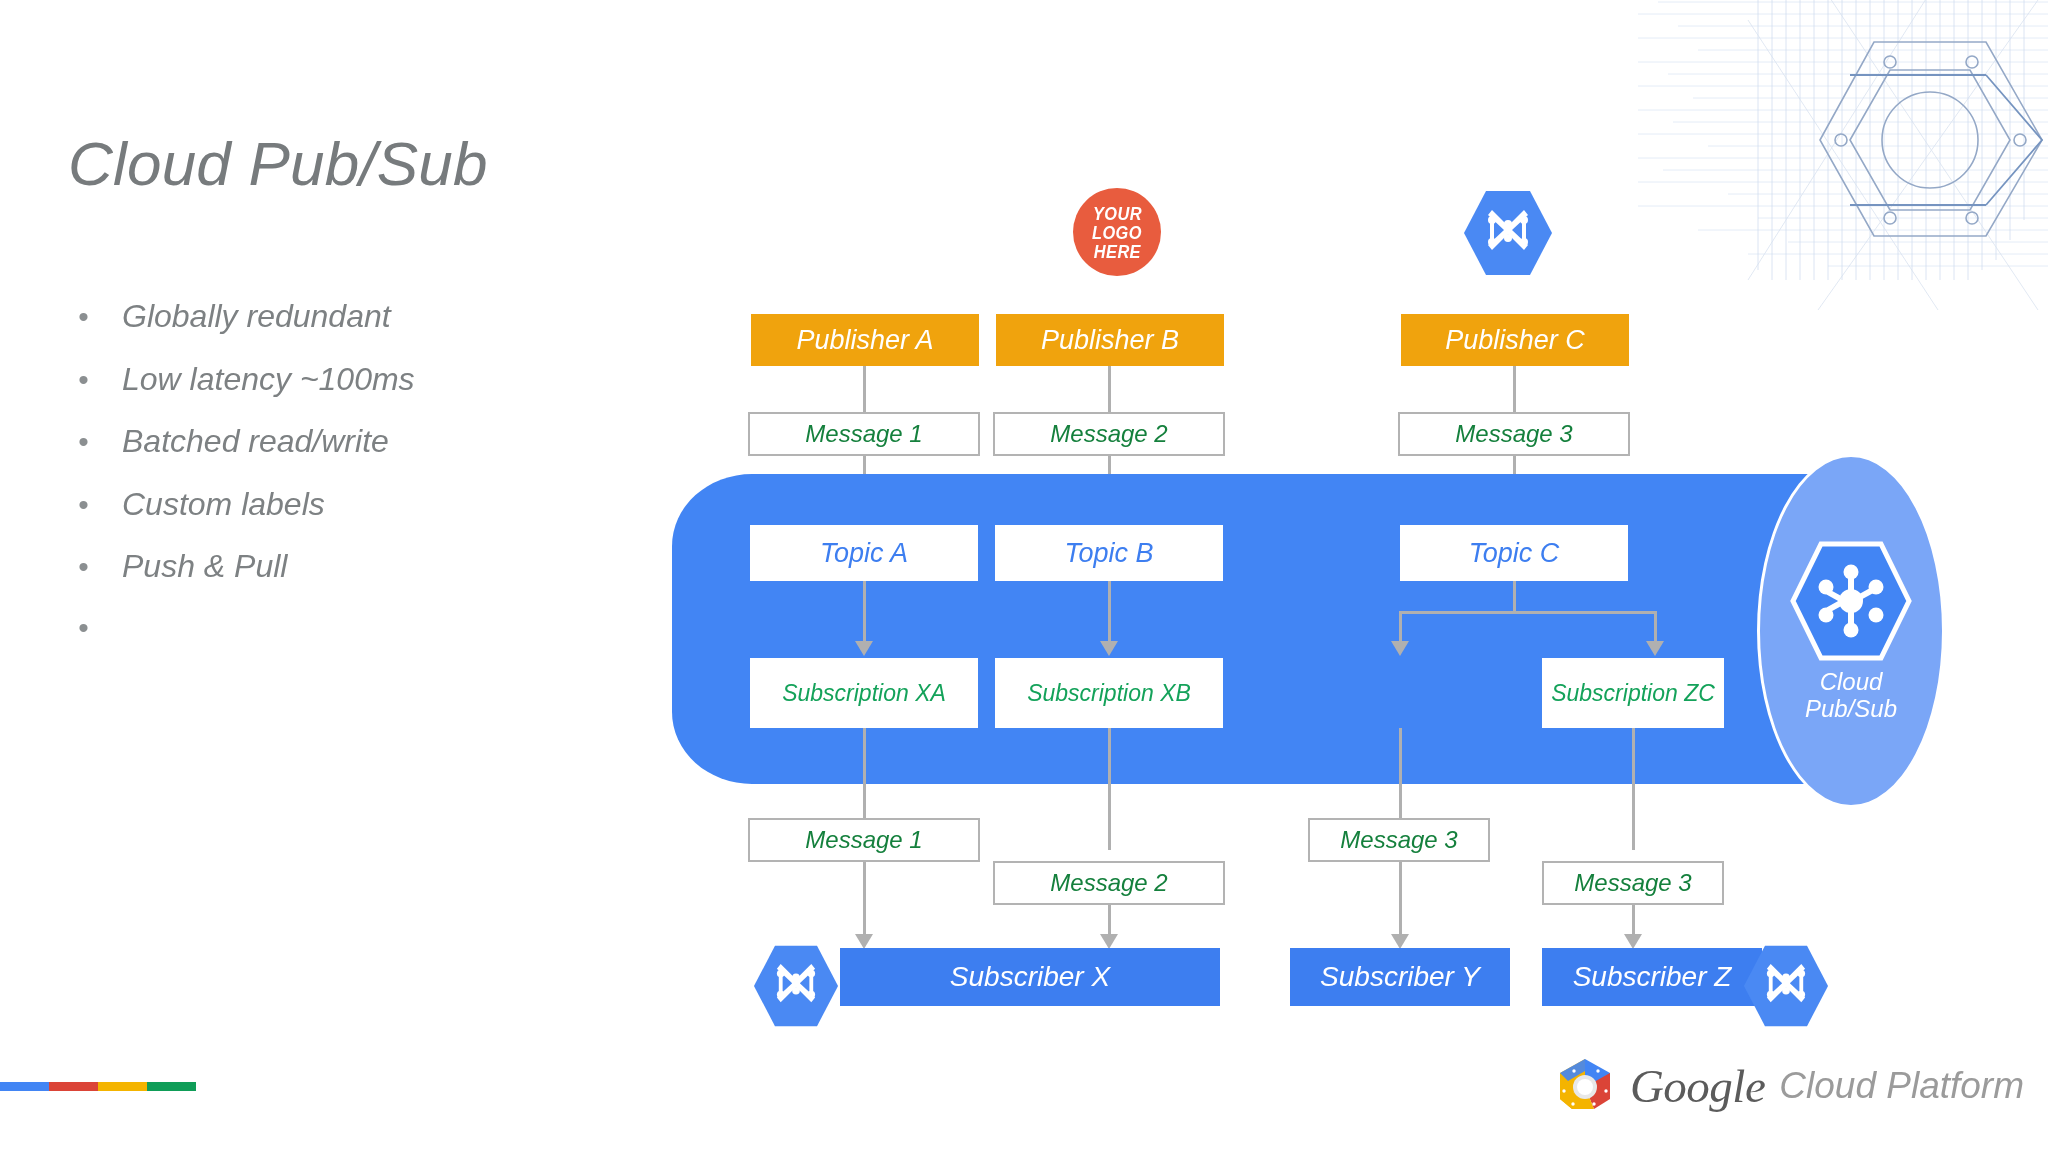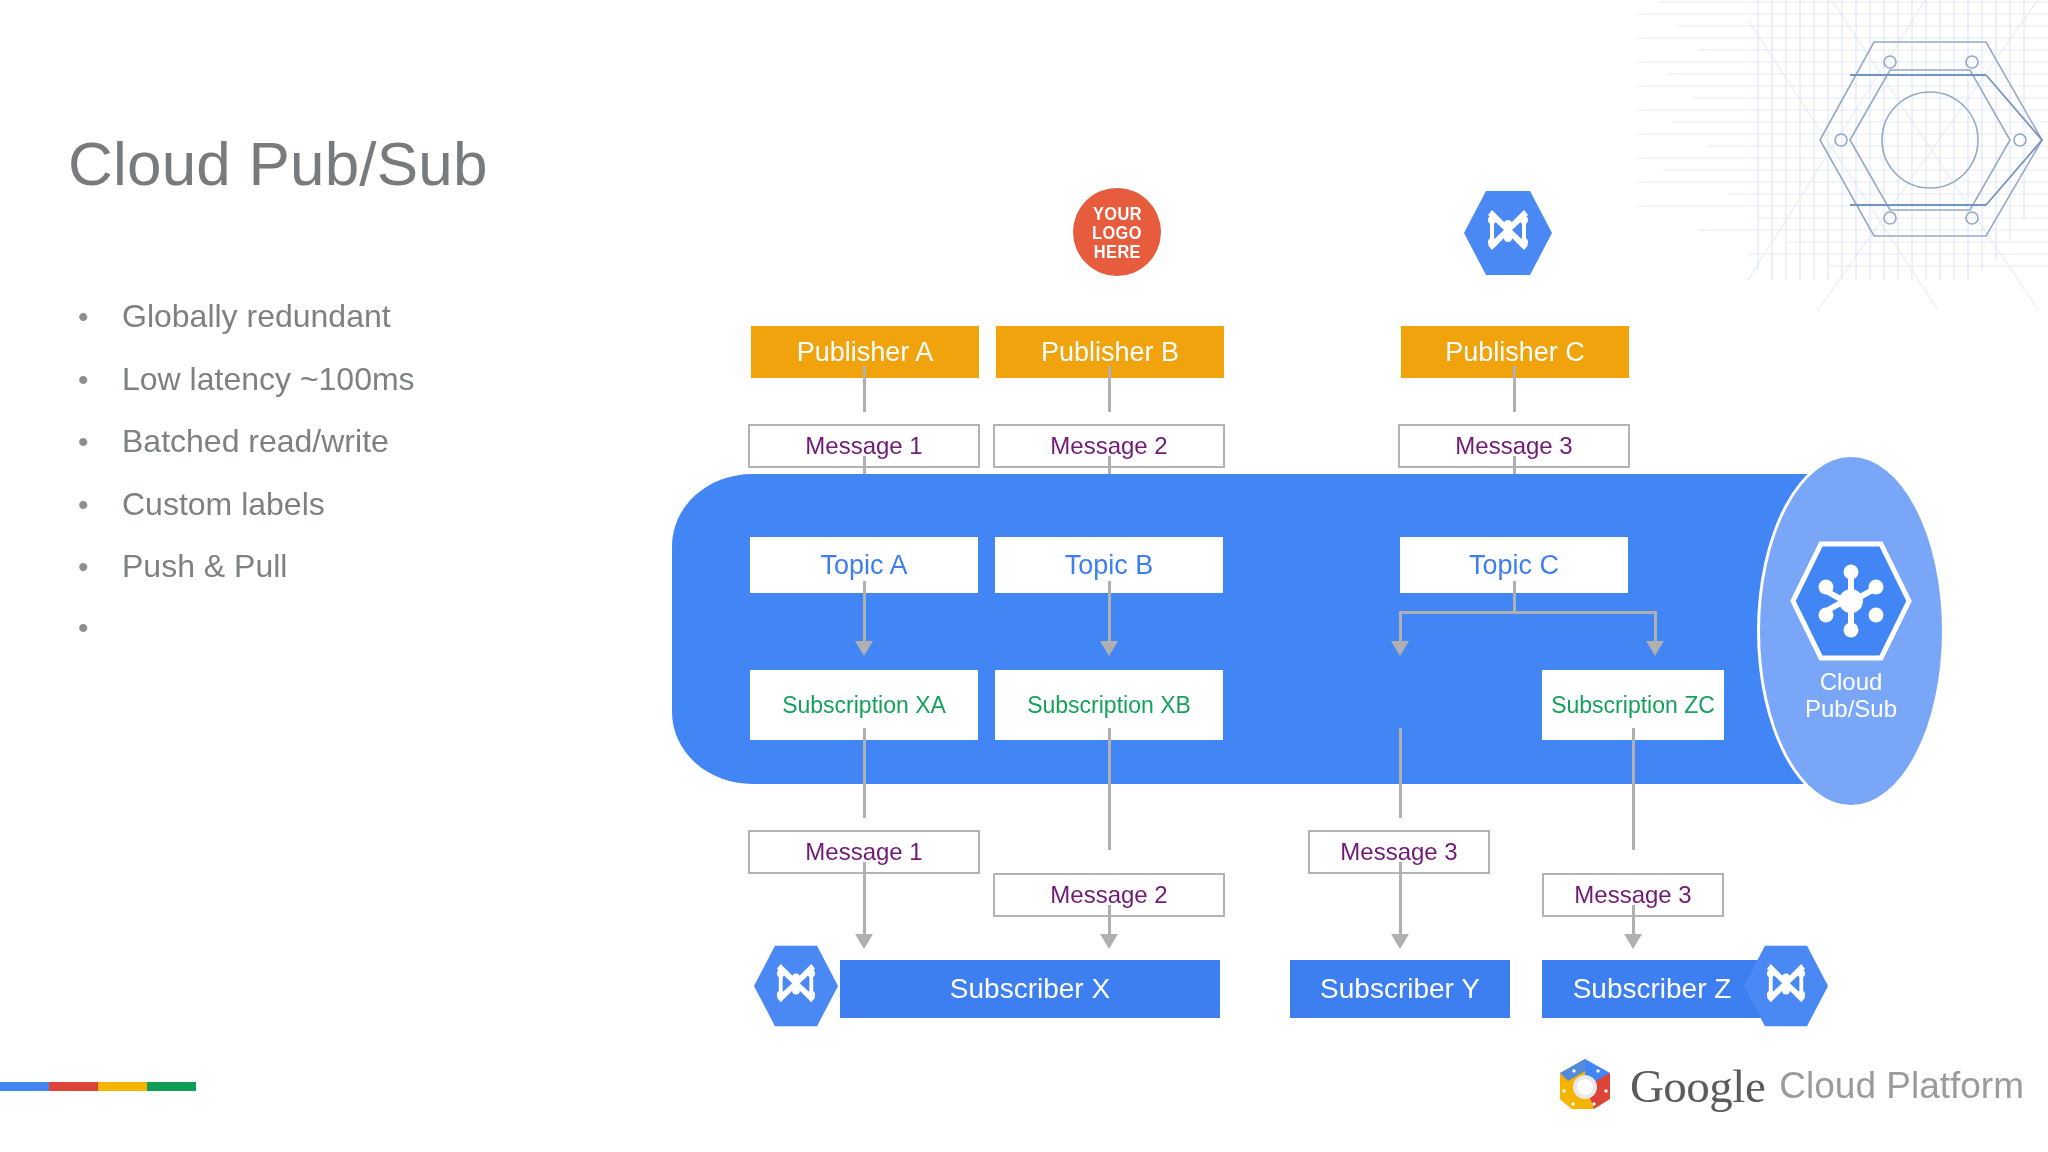--- a/index.html
+++ b/index.html
@@ -1,38 +1,38 @@
 <!DOCTYPE html>
 <html><head>
 <meta charset="utf-8">
 <style>
   html,body{margin:0;padding:0;background:#fff;}
   body{width:2048px;height:1152px;position:relative;overflow:hidden;
        font-family:"Liberation Sans","DejaVu Sans",sans-serif;
        -webkit-font-smoothing:antialiased;}
 
-  .slide{position:absolute;inset:0;background:#ffffff;}
+  .slide{position:absolute;inset:0;background:#ffffff;font-style:italic;}
 
   
   .watermark{position:absolute;top:-20px;right:-10px;width:420px;height:330px;
              opacity:.95;pointer-events:none;}
 
   
   .title{position:absolute;left:68px;top:128px;font-size:62px;color:#777b7d;
          font-weight:400;letter-spacing:.2px;white-space:nowrap;}
   .bullets{position:absolute;left:78px;top:300px;width:600px;}
   .bullet{display:flex;align-items:baseline;margin-bottom:29px;}
   .bullet .dot{width:44px;color:#8b8f91;font-size:30px;line-height:1;flex:none;}
   .bullet .btxt{color:#7d8183;font-size:32px;line-height:1.05;white-space:nowrap;}
 
   
   .node{position:absolute;box-sizing:border-box;display:flex;
-        align-items:center;justify-content:center;text-align:center;margin-top:12px;}
+        align-items:center;justify-content:center;text-align:center;}
   .pub{background:#f0a30d;color:#fff;font-size:27px;}
-  .msg{background:#fff;border:2px solid #b3b3b3;color:#701a75;font-size:24px;}
+  .msg{background:#fff;border:2px solid #b3b3b3;color:#15803d;font-size:24px;}
   .topic{background:#fff;color:#3d7ef0;font-size:27px;}
   .sub{background:#fff;color:#14a25a;font-size:23px;line-height:1.15;}
   .subscriber{background:#3d7ef0;color:#fff;font-size:28px;}
 
   
   .capsule{position:absolute;background:#4285f4;border-radius:80px/72px;}
   .capcap{position:absolute;background:#7aa6f7;border-radius:50%;
           border:3px solid #ffffff;display:flex;flex-direction:column;
           align-items:center;justify-content:center;}
   .capcap .caplabel{color:#fff;font-size:24px;line-height:1.12;text-align:center;

